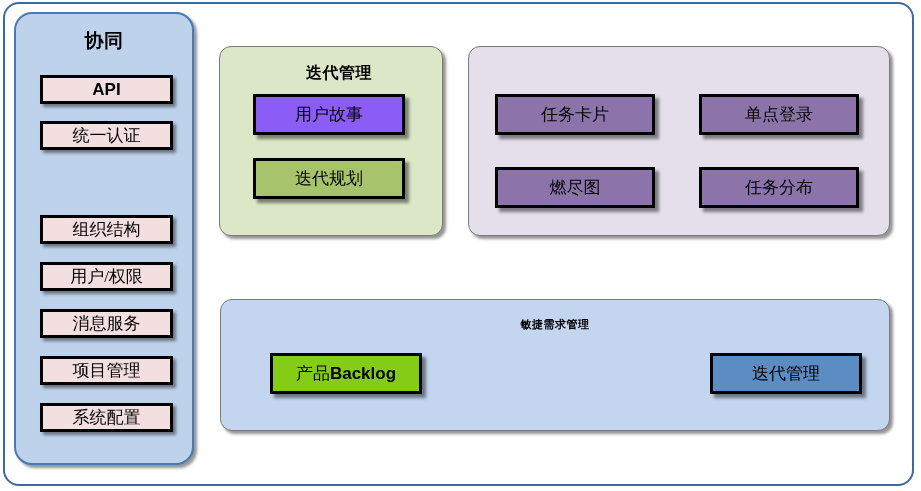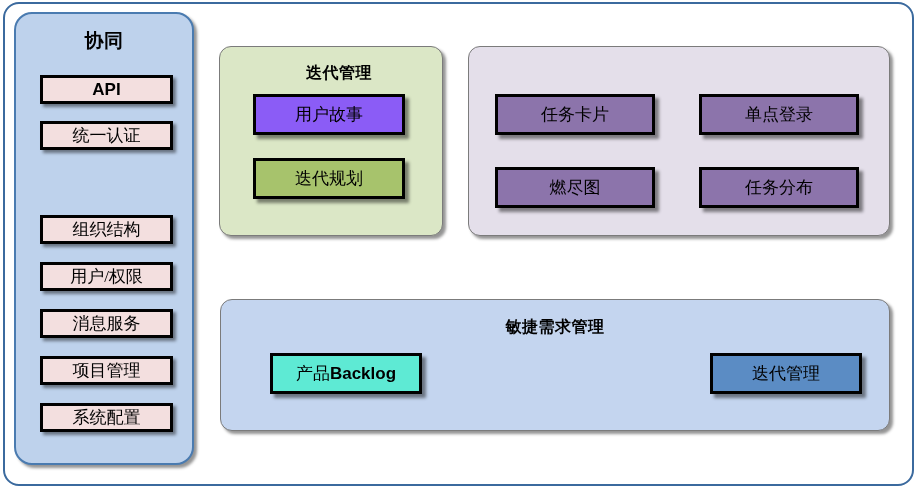--- a/index.html
+++ b/index.html
@@ -151,21 +151,21 @@
   #agile-panel {
     left: 220px;
     top: 299px;
     width: 670px;
     height: 132px;
     background: #c4d5ef;
     border: 1px solid #7b7b7b;
   }
   #agile-title {
     top: 17px;
-    font-size: 16px;
+    font-size: 11px;
   }
   .blue-box {
     position: absolute;
     top: 53px;
     width: 152px;
     height: 41px;
     background: #5b8cc4;
     border: 3px solid #000000;
     box-sizing: border-box;
     box-shadow: 4px 4px 3px rgba(0,0,0,0.45);
@@ -212,20 +212,20 @@
 
     <div class="purple-box" style="left: 26px; top: 47px; background: rgb(140, 116, 171);">任务卡片</div>
     <div class="purple-box" style="left: 230px; top: 47px; background: rgb(140, 116, 171);">单点登录</div>
     <div class="purple-box" style="left: 26px; top: 120px; background: rgb(140, 116, 171);">燃尽图</div>
     <div class="purple-box" style="left: 230px; top: 120px; background: rgb(140, 116, 171);">任务分布</div>
   </div>
 
   <div class="panel" id="agile-panel" style="background: rgb(196, 213, 239);">
     <div class="panel-title" id="agile-title">敏捷需求管理</div>
 
-    <div class="blue-box" style="left: 49px; background: #5eead4;">
+    <div class="blue-box" style="left: 49px; background: #84cc16;">
         <span>产品</span>
         <span class="latin">Backlog</span>
       </div>
     <div class="blue-box" style="left: 489px; background: rgb(91, 140, 196);">迭代管理</div>
   </div>
 
 </div>
 
 </body></html>

